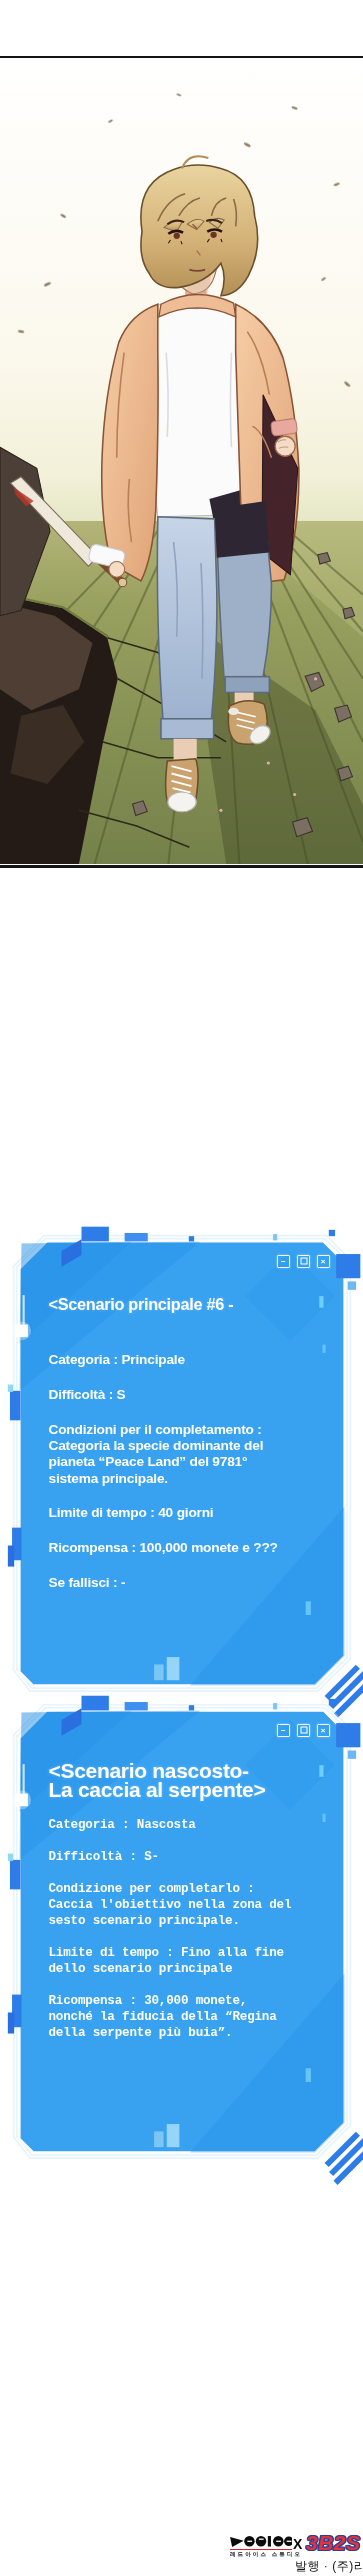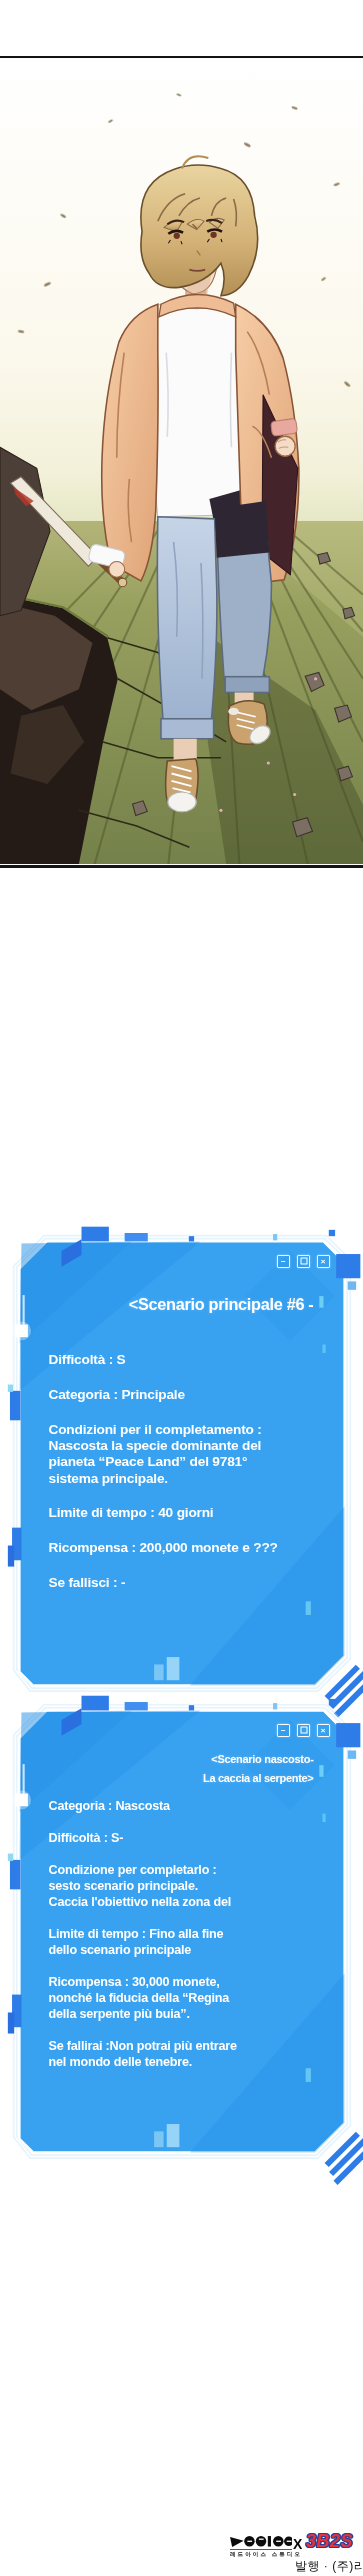--- a/index.html
+++ b/index.html
@@ -6,47 +6,47 @@
   .page{position:relative;width:363px;height:2576px;background:#ffffff;overflow:hidden;
         font-family:"Liberation Sans", sans-serif;}
   .hr-border{position:absolute;left:0;width:363px;height:2.6px;background:#141414;}
   .artwork{position:absolute;left:0;top:58px;width:363px;height:806px;}
   .artwork svg{display:block;}
 
   
   .sys-panel{position:absolute;left:10.5px;width:342px;}
   .sys-panel svg.frame{position:absolute;left:0;top:0;overflow:visible;}
   .panel-content{position:absolute;left:38px;top:8.4px;width:265px;color:#ffffff;}
-  .p-title{font-weight:bold;text-align:right;letter-spacing:-0.3px;
+  .p-title{font-weight:bold;text-align:left;letter-spacing:-0.3px;
            text-shadow:0 0 3.2px rgba(255,255,255,.25);}
   #panel1 .p-title{font-size:16.3px;line-height:21px;margin-top:53px;}
-  #panel2 .p-title{font-size:11px;line-height:19px;margin-top:40px;}
+  #panel2 .p-title{font-size:21px;line-height:19px;margin-top:51px;}
   .p-body{font-weight:bold;letter-spacing:-0.2px;}
   #panel1 .p-body{margin-top:37px;font-size:13.7px;line-height:16.3px;}
-  #panel2 .p-body{margin-top:10px;font-size:12.6px;line-height:16px;}
+  #panel2 .p-body{margin-top:18px;font-size:12.6px;line-height:16px;font-family:Liberation Mono, monospace;}
   #panel1 .para{margin:0 0 18.4px 0;}
   #panel2 .para{margin:0 0 16px 0;}
   .para div{white-space:nowrap;}
   .controls{position:absolute;top:22px;right:23px;display:flex;gap:6.8px;}
   .ctrl{width:11px;height:11px;border:1.3px solid #ffffff;border-radius:1.1px;
         display:flex;align-items:center;justify-content:center;
         color:#ffffff;font-size:8px;font-weight:bold;line-height:1;
         box-shadow:0 0 2.1px rgba(255,255,255,.45);cursor:pointer;}
   .ctrl .maxbox{width:4.7px;height:5.8px;border:1.3px solid #ffffff;border-radius:0.5px;
         transform:translate(0.5px,-0.5px);}
 
   
   .footer{position:absolute;left:0;top:2530px;width:363px;height:44px;}
   .redice{position:absolute;left:230px;top:5.3px;width:62px;}
   .redice svg{display:block;}
   .redice-underline{height:1.1px;background:#d5232c;margin-top:1.1px;}
   .redice-kr{margin-top:1.1px;font-size:5.5px;font-weight:bold;color:#111;
              letter-spacing:2.1px;white-space:nowrap;text-align:center;}
   .collab-x{position:absolute;left:293px;top:6.3px;font-size:14px;font-weight:bold;color:#0a0a0a;}
-  .brand{position:absolute;left:306px;top:1.1px;font-size:18px;font-weight:bold;font-style:italic;
+  .brand{position:absolute;left:306px;top:1.1px;font-size:21px;font-weight:bold;font-style:italic;
          letter-spacing:0.5px;color:#e5333c;
          text-shadow:-1.1px -1.1px 0 #2c3f96, 1.1px -1.1px 0 #2c3f96, -1.1px 1.1px 0 #2c3f96, 1.1px 1.1px 0 #2c3f96,
                      0 -1.3px 0 #2c3f96, 0 1.3px 0 #2c3f96, -1.3px 0 0 #2c3f96, 1.3px 0 0 #2c3f96;}
   .publisher{position:absolute;left:295px;top:28px;font-size:12px;color:#141414;
              letter-spacing:0.5px;white-space:nowrap;}
 </style>
 </head>
 <body>
 
 <div class="page">
@@ -289,36 +289,36 @@
         </span>
       <span class="ctrl">×</span>
     </div>
 
     <div class="panel-content">
       <div class="p-title">
         <div>&lt;Scenario principale #6 -</div>
       </div>
       <div class="p-body">
         <div class="para">
+            <div>Categoria : Principale</div>
+          </div>
+        <div class="para">
             <div>Difficoltà : S</div>
           </div>
         <div class="para">
-            <div>Categoria : Principale</div>
-          </div>
-        <div class="para">
           <div>Condizioni per il completamento :</div>
-          <div>Nascosta la specie dominante del</div>
+          <div>Categoria la specie dominante del</div>
           <div>pianeta “Peace Land” del 9781°</div>
           <div>sistema principale.</div>
         </div>
         <div class="para">
             <div>Limite di tempo : 40 giorni</div>
           </div>
         <div class="para">
-            <div>Ricompensa : 200,000 monete e ???</div>
+            <div>Ricompensa : 100,000 monete e ???</div>
           </div>
         <div class="para">
             <div>Se fallisci : -</div>
           </div>
       </div>
     </div>
   </div>
 
   <div class="sys-panel" id="panel2" style="top:1702px;height:461px;">
     <svg class="frame" width="342" height="461" viewBox="0 0 650 876">
@@ -376,35 +376,31 @@
       </div>
       <div class="p-body">
         <div class="para">
             <div>Categoria : Nascosta</div>
           </div>
         <div class="para">
             <div>Difficoltà : S-</div>
           </div>
         <div class="para">
           <div>Condizione per completarlo :</div>
+          <div>Caccia l'obiettivo nella zona del</div>
           <div>sesto scenario principale.</div>
-          <div>Caccia l'obiettivo nella zona del</div>
         </div>
         <div class="para">
           <div>Limite di tempo : Fino alla fine</div>
           <div>dello scenario principale</div>
         </div>
         <div class="para">
           <div>Ricompensa : 30,000 monete,</div>
           <div>nonché la fiducia della “Regina</div>
           <div>della serpente più buia”.</div>
-        </div>
-        <div class="para">
-          <div>Se fallirai :Non potrai più entrare</div>
-          <div>nel mondo delle tenebre.</div>
         </div>
       </div>
     </div>
   </div>
 
   <div class="footer">
     <div class="redice">
       <svg width="62" height="12.6" viewBox="0 0 118 24">
         <g fill="#0c0c0c">
           <polygon points="0,4 26,11 4,23"></polygon>

